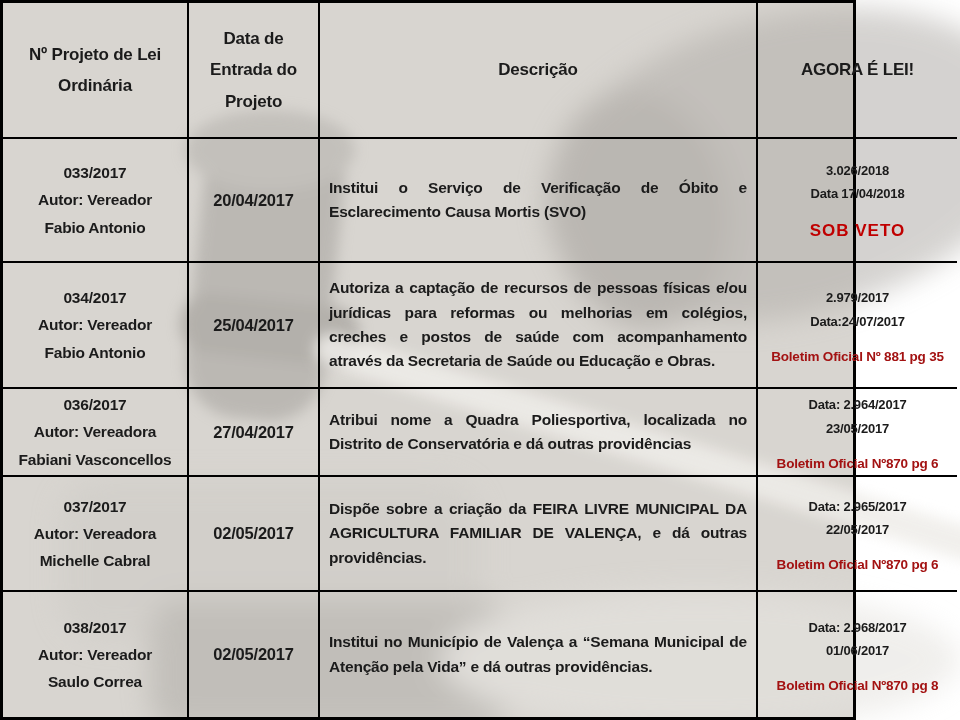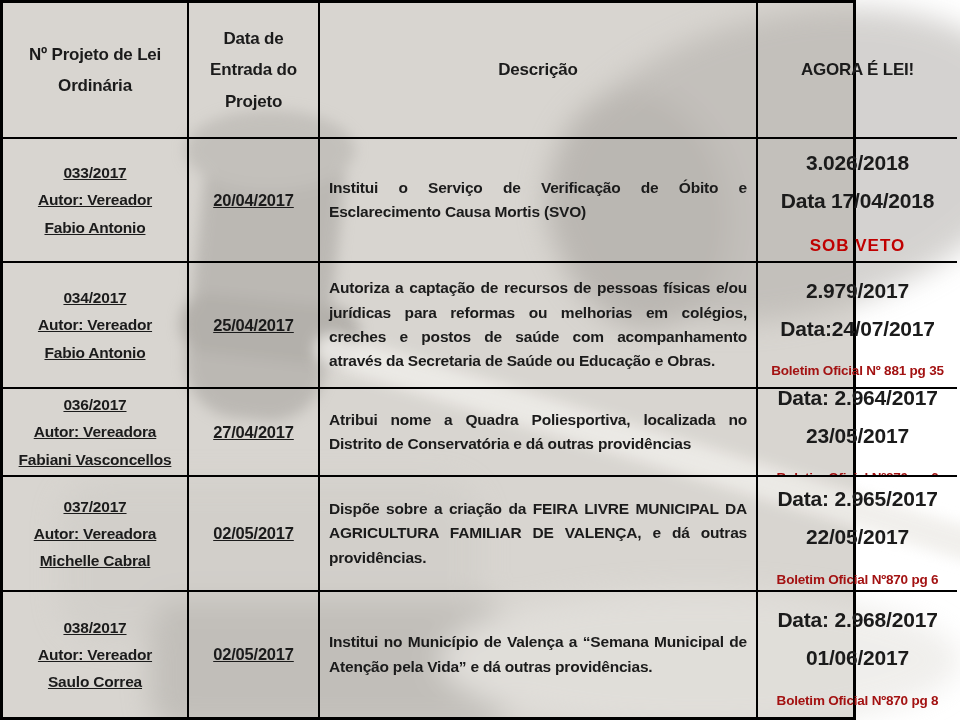--- a/index.html
+++ b/index.html
@@ -56,39 +56,38 @@
     color: var(--ink, #1b1b1b);
   }
   .cell-text {
     font-weight: bold;
     font-size: 15.5px;
     line-height: 1.75;
     letter-spacing: -0.2px;
     text-align: center;
     white-space: pre-line;
     color: var(--ink, #1b1b1b);
-    text-decoration: underline;
   }
   .date-text { font-size: 16.5px; }
   .desc-wrap {
     align-items: flex-end;
   }
   .desc-text {
     font-weight: bold;
     font-size: 15.5px;
     line-height: 1.58;
     letter-spacing: -0.2px;
     text-align: justify;
     text-align-last: left;
     padding: 0 9px;
     color: var(--ink, #1b1b1b);
   }
   .lei-lines {
     font-weight: bold;
-    font-size: 21px;
+    font-size: 13px;
     line-height: 1.8;
     letter-spacing: -0.2px;
     text-align: center;
     white-space: pre-line;
     color: var(--ink, #1b1b1b);
   }
   .lei-note {
     font-weight: bold;
     letter-spacing: -0.2px;
     text-align: center;

